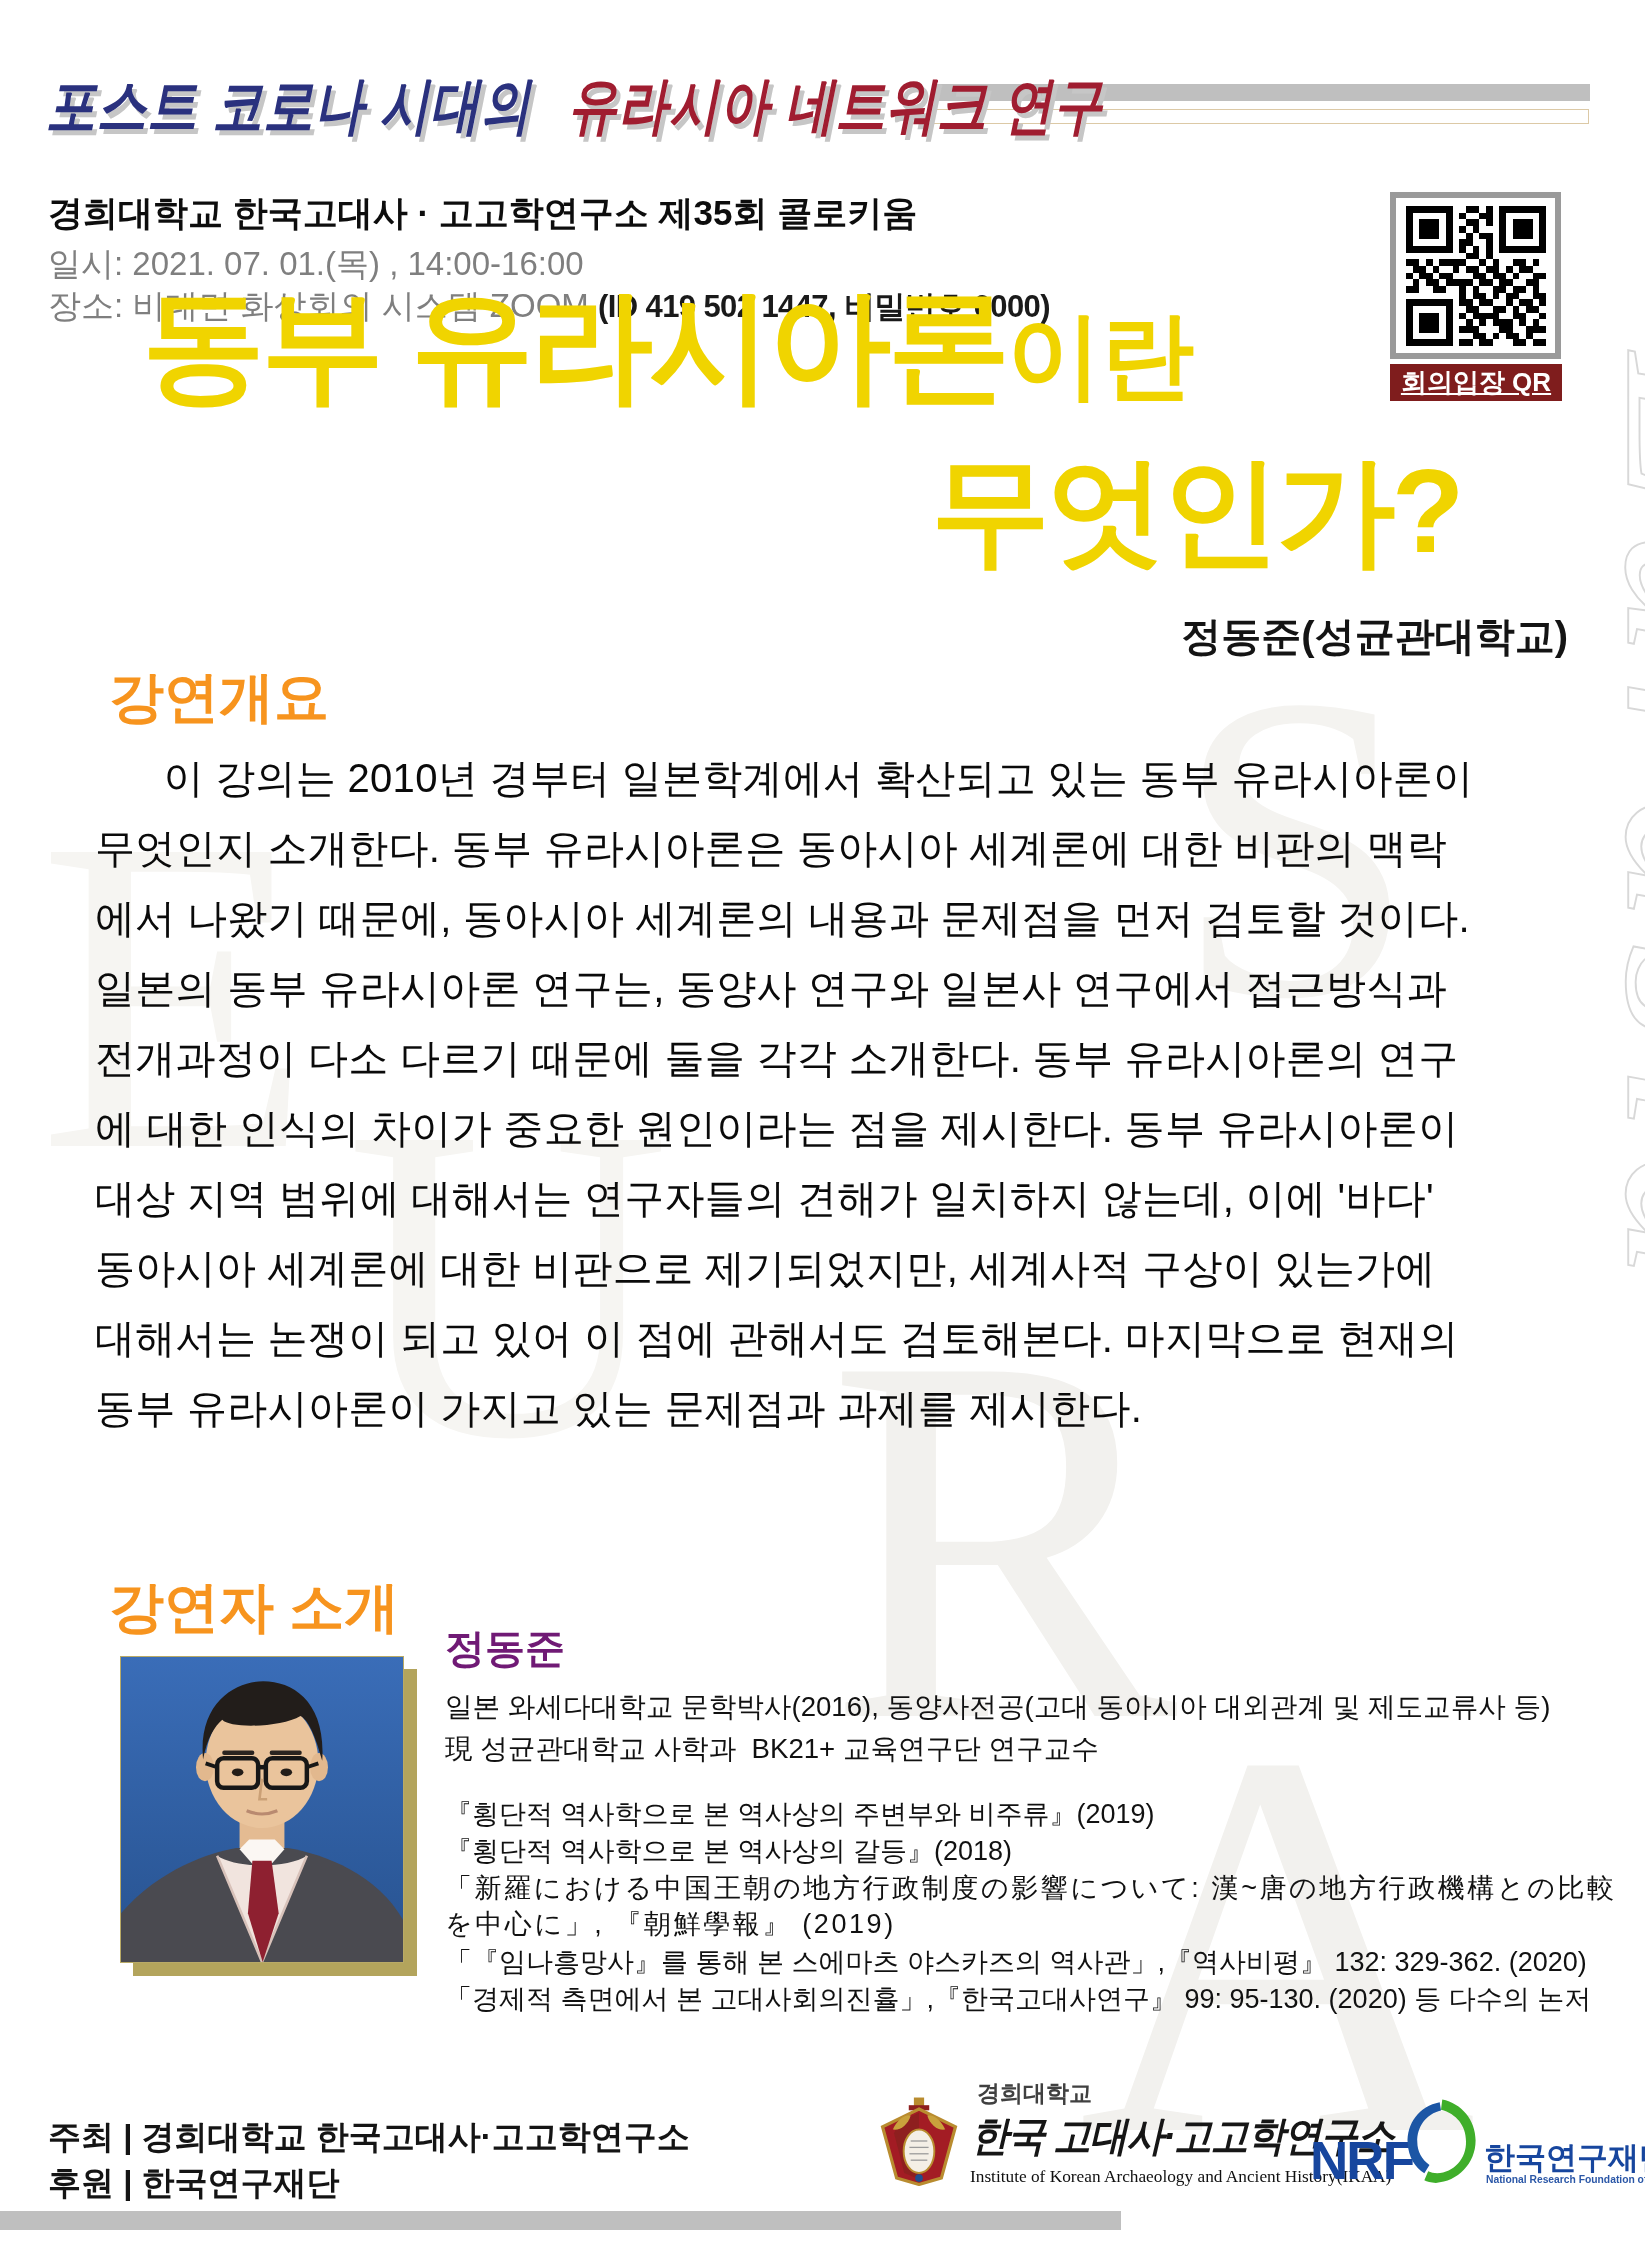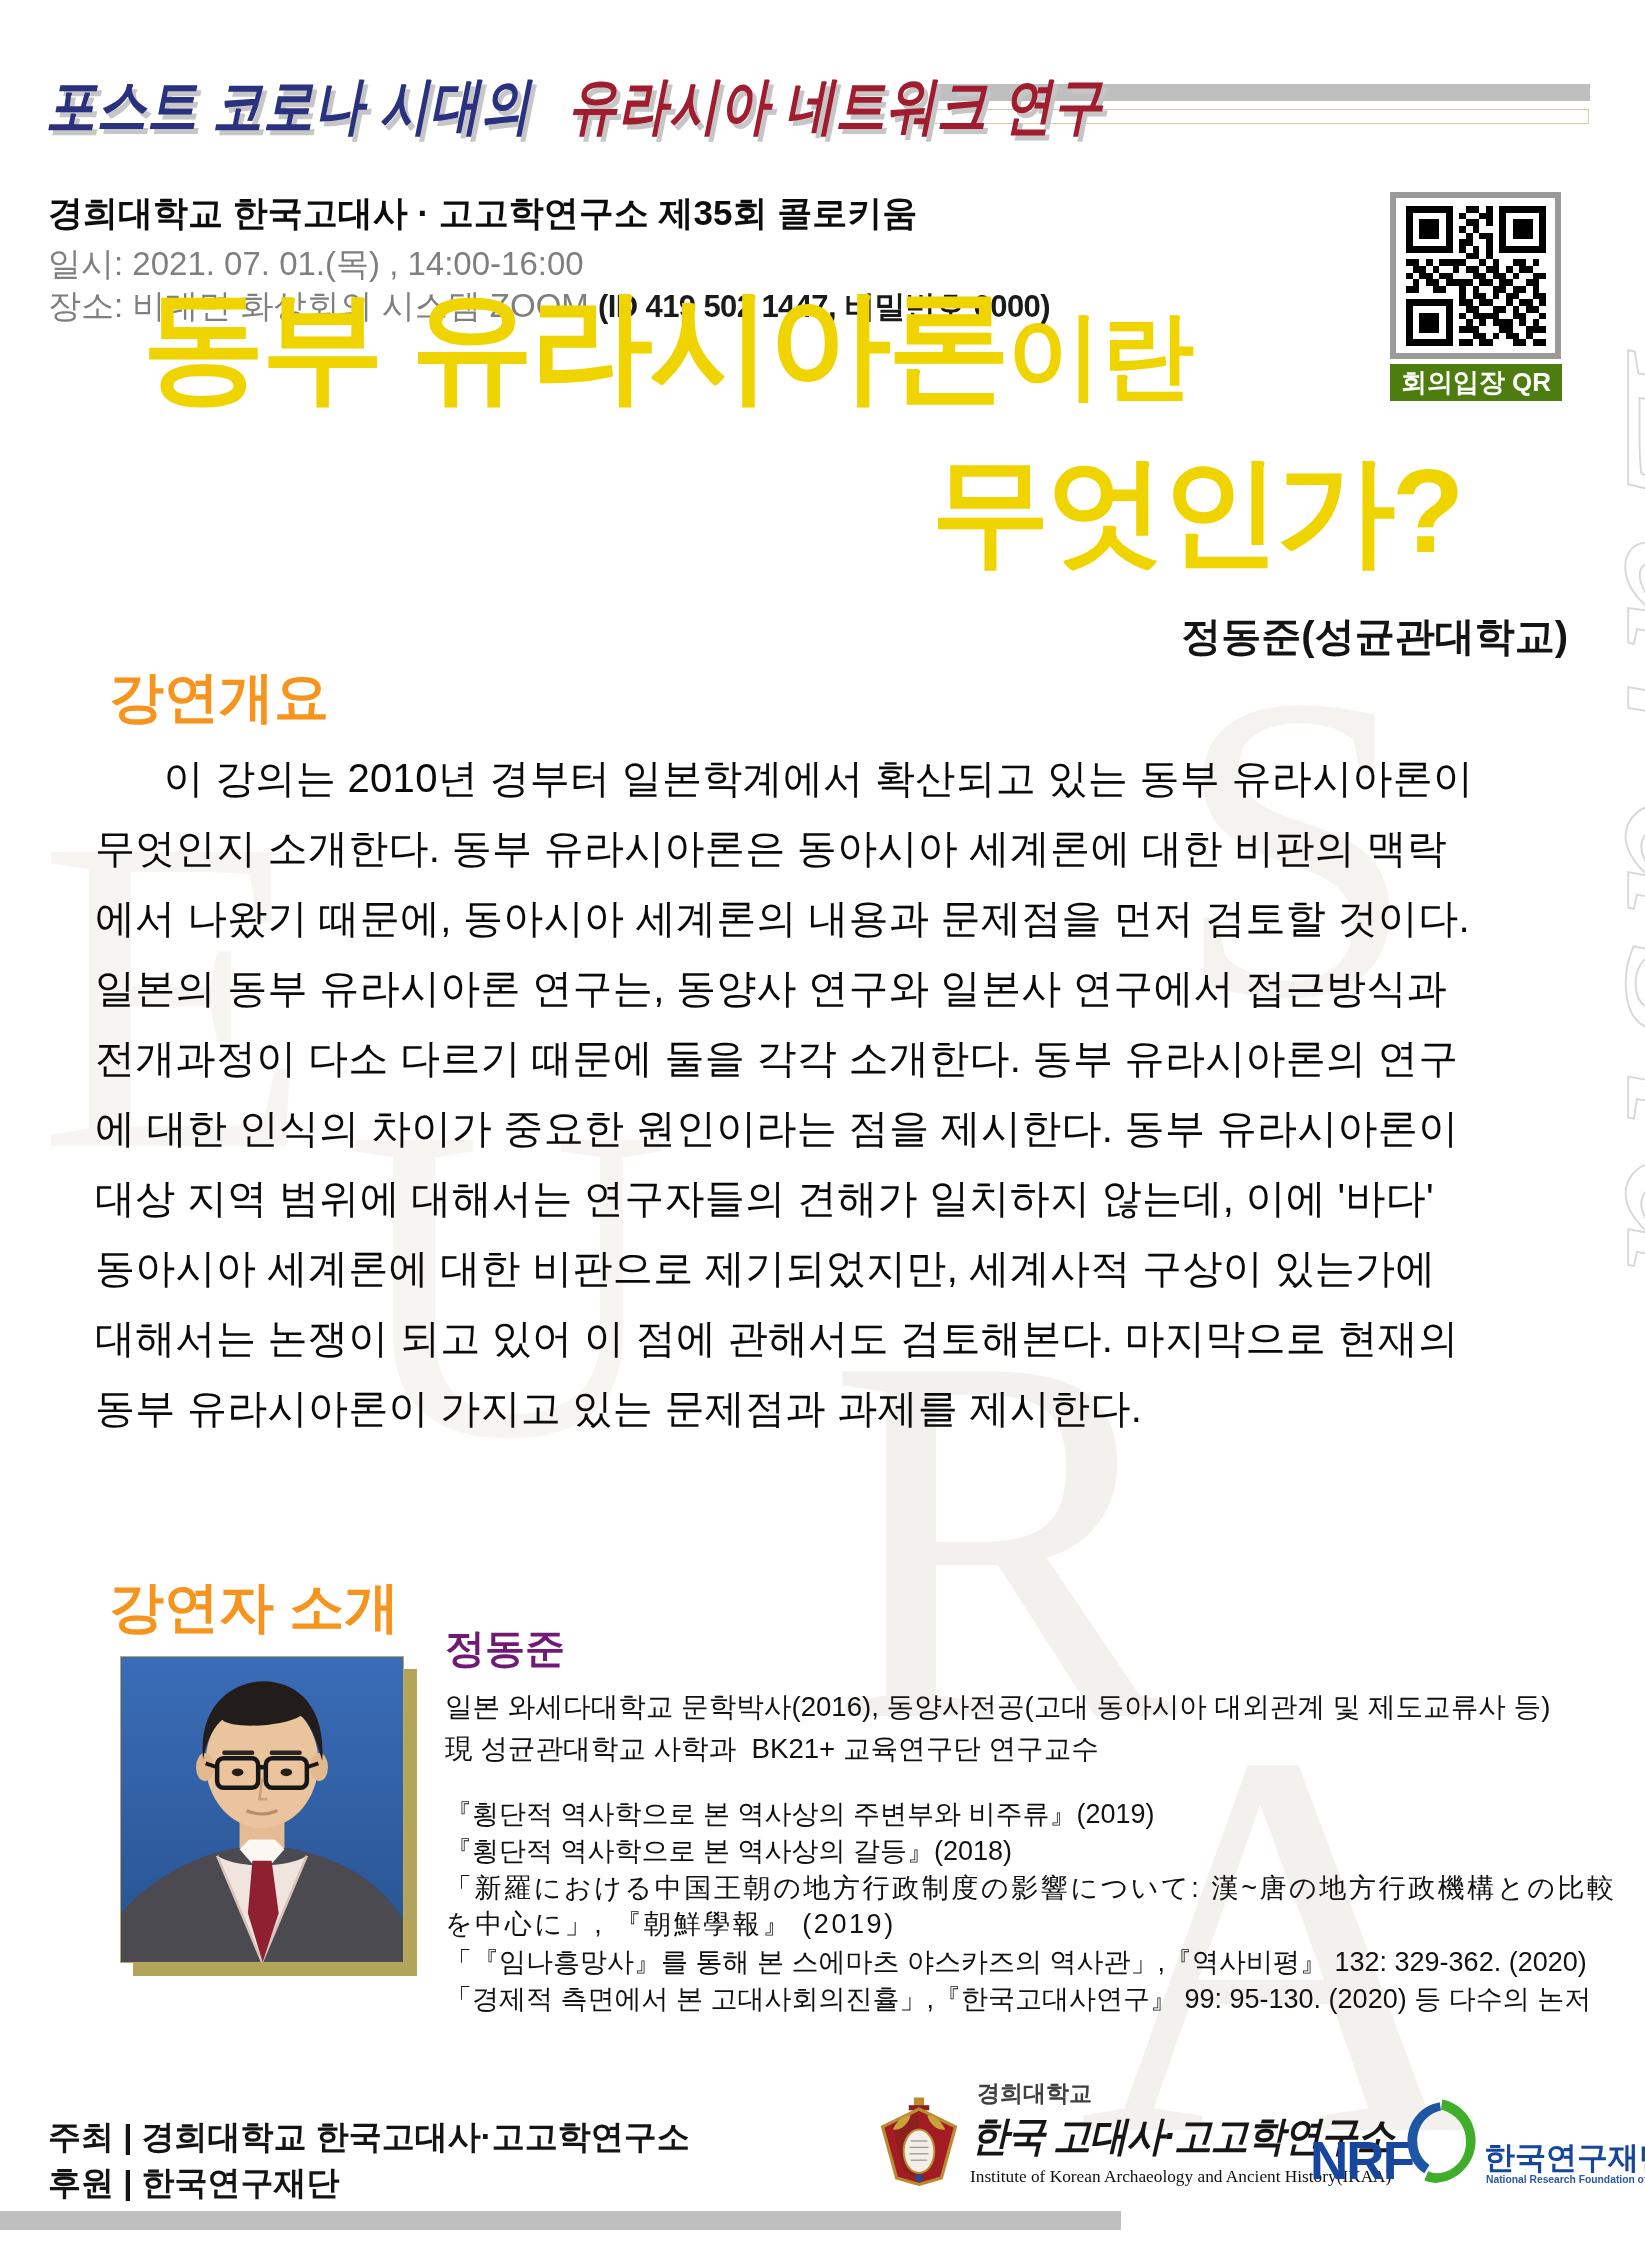--- a/index.html
+++ b/index.html
@@ -22,23 +22,23 @@
   .subtitle{position:absolute;left:48px;top:190px;font-size:35px;font-weight:bold;color:#0d0d0d;white-space:nowrap;z-index:2;}
   .infoline{position:absolute;left:48px;font-size:33px;color:#7f7f7f;white-space:nowrap;z-index:2;}
   .info1{top:242px;}
   .info2{top:284px;}
   .zoomid{color:#1a1a1a;font-weight:bold;font-size:31px;letter-spacing:-0.6px;}
 
   
   .qr-frame{position:absolute;left:1390px;top:192px;width:144px;height:140px;background:#fff;
             border:6.4px solid #9a9a9a;padding:7.7px;z-index:2;}
   .qr-frame svg{width:100%;height:100%;display:block;}
-  .qr-label{position:absolute;left:1390px;top:364px;width:172px;height:37px;background:#4d7c0f;color:#fff;
+  .qr-label{position:absolute;left:1390px;top:364px;width:172px;height:37px;background:#7f1d1d;color:#fff;
             font-size:26px;font-weight:bold;display:flex;align-items:center;justify-content:center;
-            white-space:nowrap;z-index:2;}
+            white-space:nowrap;z-index:2;text-decoration:underline;}
 
   
   .title1{position:absolute;left:142px;top:281px;white-space:nowrap;z-index:2;color:#f0d400;font-weight:bold;
           font-size:123px;letter-spacing:-3.8px;line-height:1.05;}
   .title1 .suffix{font-size:95px;letter-spacing:-2.6px;}
   .title2{position:absolute;left:931px;top:449px;white-space:nowrap;z-index:2;color:#f0d400;font-weight:bold;
           font-size:119px;letter-spacing:-3.8px;line-height:1.05;}
   .speakerline{position:absolute;right:78px;top:589px;font-size:40px;font-weight:bold;color:#141414;
                white-space:nowrap;z-index:2;margin-top:20px;}
 

